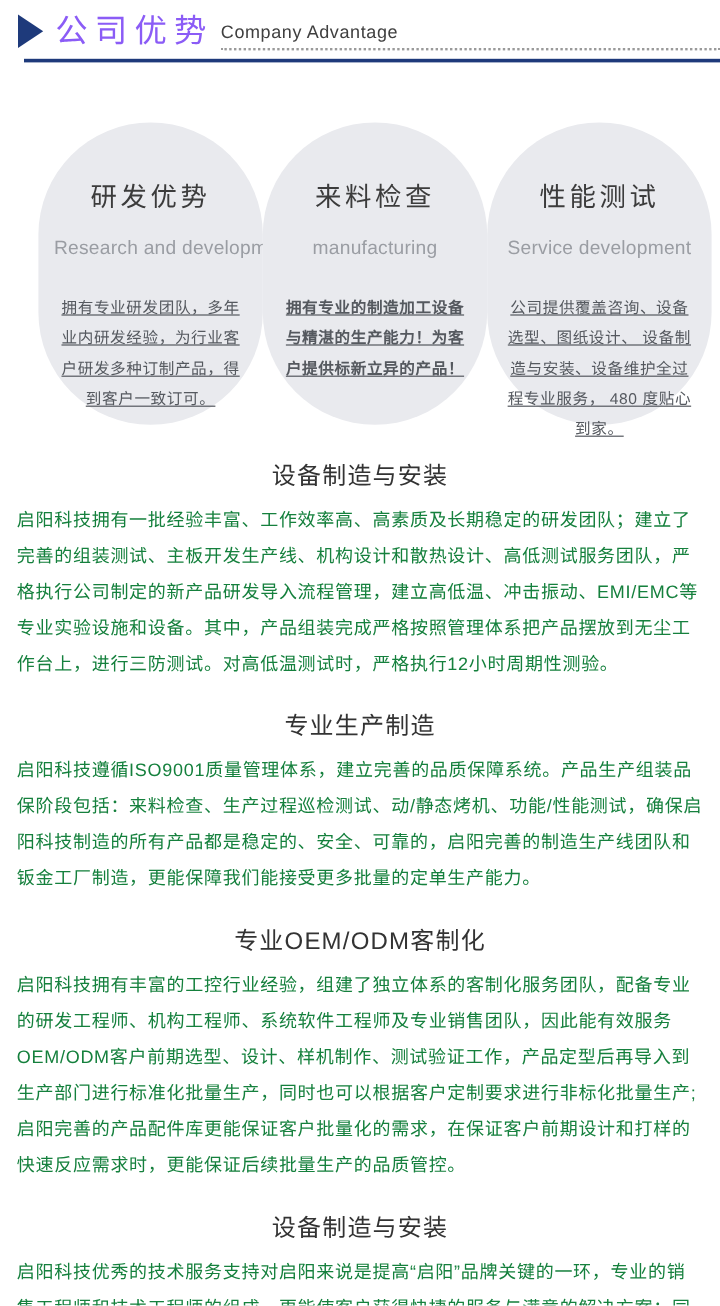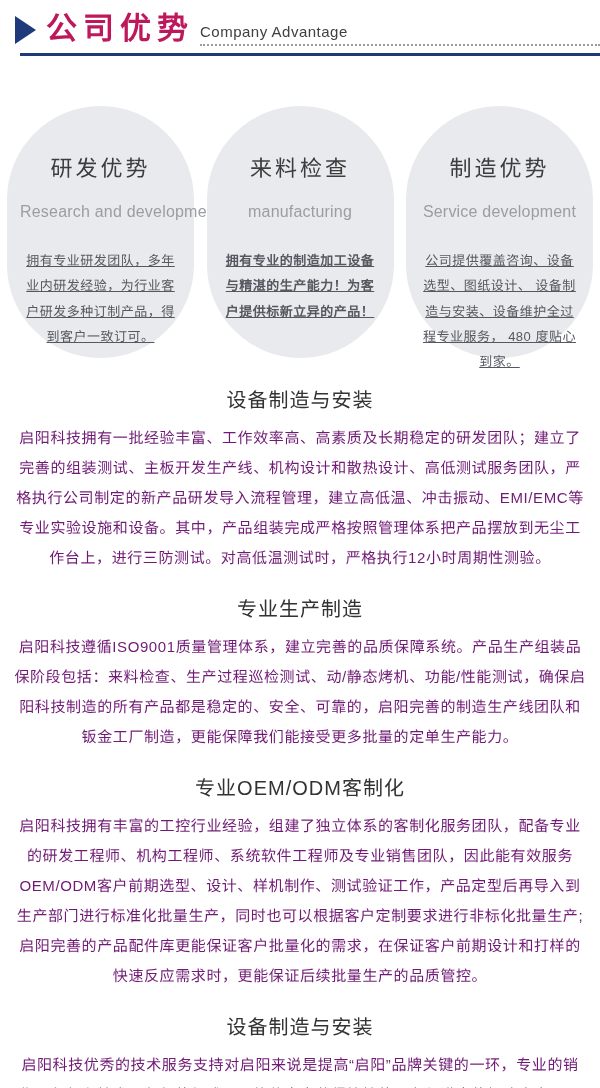--- a/index.html
+++ b/index.html
@@ -18,23 +18,23 @@
   .header-row { display: flex; align-items: flex-end; }
   .tri-icon {
     width: 0; height: 0;
     border-top: 14px solid transparent;
     border-bottom: 14px solid transparent;
     border-left: 21px solid #1e3a7b;
     margin-right: 10px;
     margin-bottom: 2px;
   }
   .header-title {
-    font-size: 31px;
-    font-weight: bold;
-    color: #be185d;
+    font-size: 27px;
+    font-weight: normal;
+    color: #8b5cf6;
     letter-spacing: 6px;
     line-height: 1.1;
     white-space: nowrap;
   }
   .header-sub-wrap {
     flex: 1;
     margin-left: 6px;
     padding-bottom: 2px;
     border-bottom: 2px dotted #9a9a9a;
   }
@@ -47,21 +47,21 @@
   .header-rule {
     margin-left: 5px;
     margin-top: 7px;
     height: 3px;
     background: #1e3a7b;
   }
 
   
   .cards {
     display: flex;
-    justify-content: space-between;
+    justify-content: flex-end;
     padding: 0 7px;
     margin-top: 50px;
   }
   .card {
     width: 187px;
     height: 252px;
     background: #e9eaee;
     border-radius: 94px;
     text-align: center;
     padding: 44px 13px 0 13px;
@@ -96,23 +96,23 @@
     color: #333333;
     letter-spacing: 1px;
     margin-top: 20px;
     margin-bottom: 10px;
     font-weight: 500;
   }
   .section-body {
     margin: 0 14px;
     font-size: 15px;
     line-height: 30px;
-    color: #701a75;
+    color: #15803d;
     letter-spacing: 0.6px;
-    text-align: center;
+    text-align: left;
   }
 </style>
 </head>
 <body>
 
 <div class="page">
 
   <div class="header">
     <div class="header-row">
       <div class="tri-icon"></div>
@@ -132,21 +132,21 @@
       <div class="card-body">拥有专业研发团队，多年业内研发经验，为行业客户研发多种订制产品，得到客户一致订可。</div>
     </div>
 
     <div class="card">
       <div class="card-title">来料检查</div>
       <div class="card-subtitle">manufacturing</div>
       <div class="card-body bold">拥有专业的制造加工设备与精湛的生产能力！为客户提供标新立异的产品！</div>
     </div>
 
     <div class="card">
-      <div class="card-title">制造优势</div>
+      <div class="card-title">性能测试</div>
       <div class="card-subtitle">Service development</div>
       <div class="card-body">公司提供覆盖咨询、设备选型、图纸设计、 设备制造与安装、设备维护全过程专业服务， 480 度贴心到家。</div>
     </div>
 
   </div>
 
   <div class="sections">
 
     <div class="section">
       <div class="section-heading">设备制造与安装</div>

